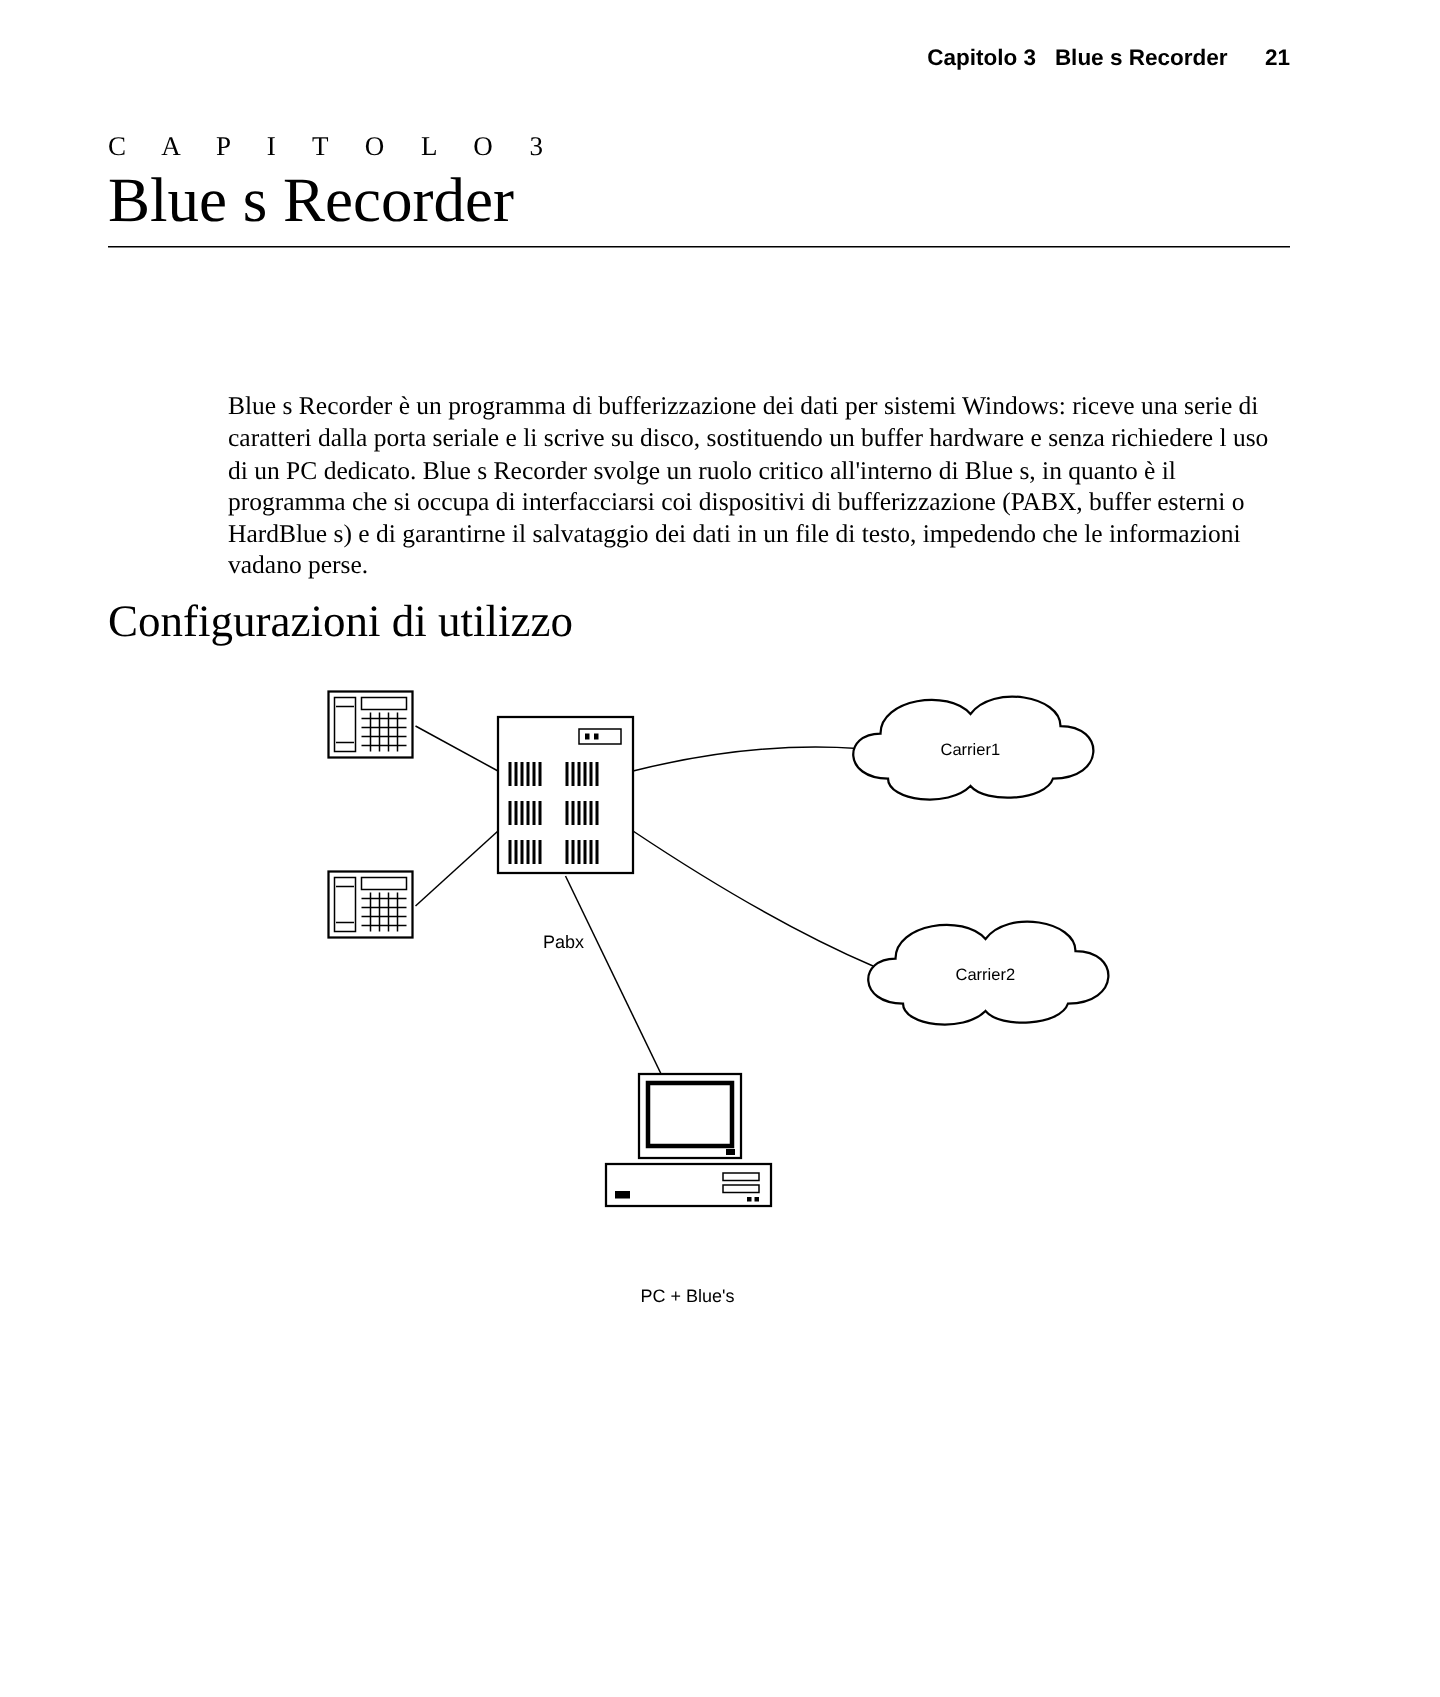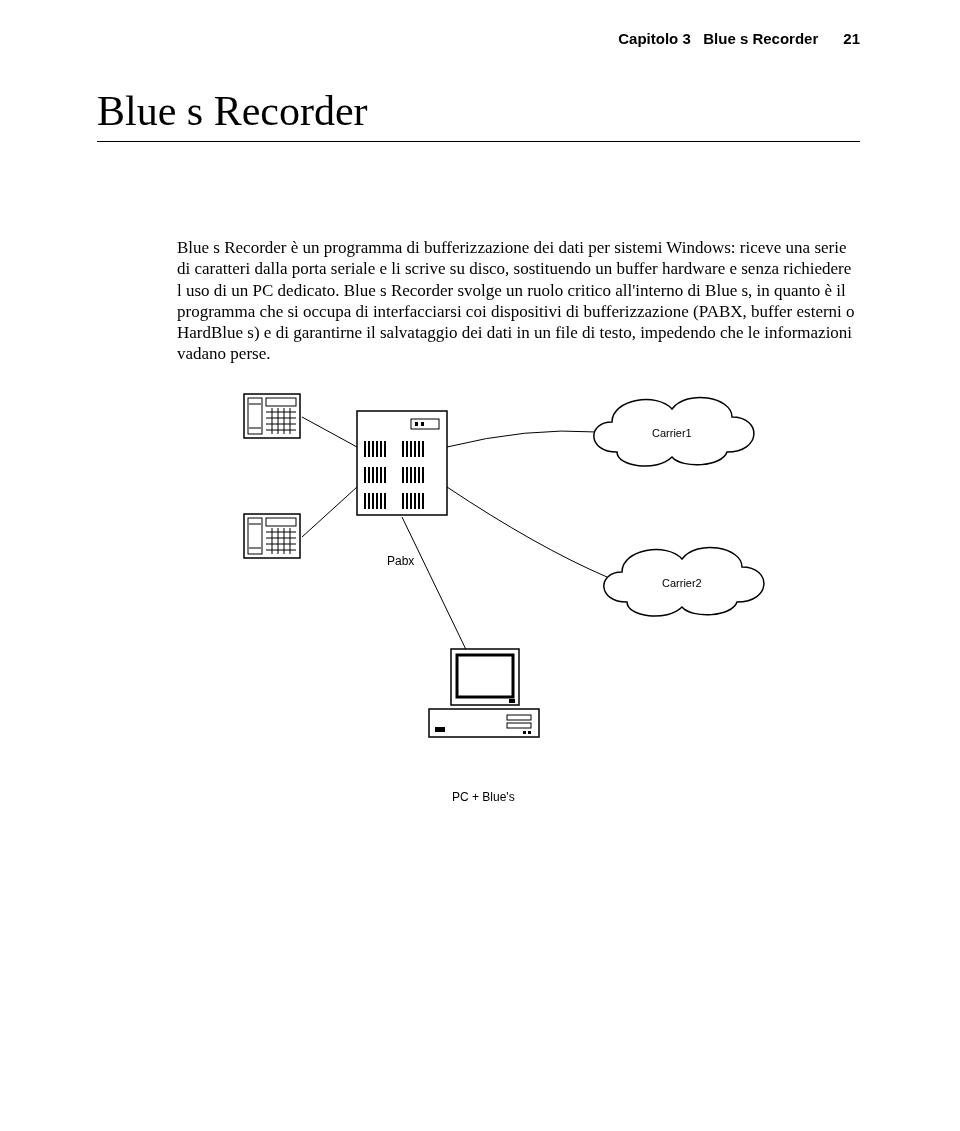--- a/index.html
+++ b/index.html
@@ -7,21 +7,21 @@
     padding: 0;
     background: #fff;
     font-family: Georgia, 'Times New Roman', serif;
     color: #000;
     width: 960px;
     height: 1131px;
     box-sizing: border-box;
     position: relative;
   }
   .page {
-    padding: 30px 100px 0 97px;
+    padding: 30px 100px 0 72px;
     box-sizing: border-box;
   }
   .header-line {
     text-align: right;
     font-family: Arial, Helvetica, sans-serif;
     font-weight: bold;
     font-size: 15px;
     margin-bottom: 40px;
   }
   .chapter-label {
@@ -78,24 +78,26 @@
 <body>
 
 <div class="page">
 
   <div class="header-line">
     <span>Capitolo 3</span>&nbsp;&nbsp;
     <span>Blue s Recorder</span>&nbsp;&nbsp;&nbsp;&nbsp;&nbsp;
     <span>21</span>
   </div>
 
+  <div class="chapter-label">C A P I T O L O  3</div>
   <h1 class="chapter-title">Blue s Recorder</h1>
 
   <p class="body-text">Blue s Recorder è un programma di bufferizzazione dei dati per sistemi Windows: riceve una serie di caratteri dalla porta seriale e li scrive su disco, sostituendo un buffer hardware e senza richiedere l uso di un PC dedicato. Blue s Recorder svolge un ruolo critico all'interno di Blue s, in quanto è il programma che si occupa di interfacciarsi coi dispositivi di bufferizzazione (PABX, buffer esterni o HardBlue s) e di garantirne il salvataggio dei dati in un file di testo, impedendo che le informazioni vadano perse.</p>
 
+  <h2 class="section-heading">Configurazioni di utilizzo</h2>
 
 
   <div class="diagram-area">
 
     <svg width="590" height="380" style="position:absolute;left:0;top:0;">
 
       <line x1="75" y1="30" x2="130" y2="60" stroke="#000" stroke-width="1"></line>
 
       <line x1="75" y1="150" x2="130" y2="100" stroke="#000" stroke-width="1"></line>
 

